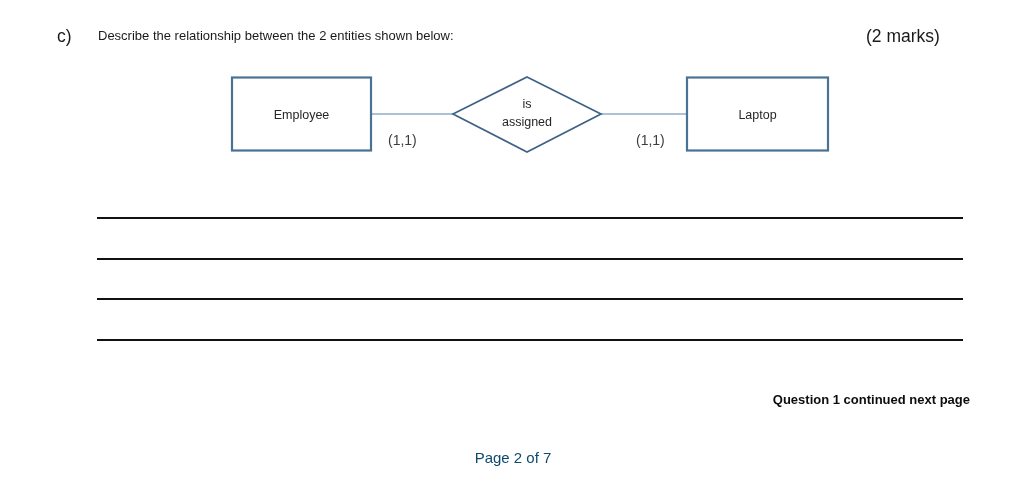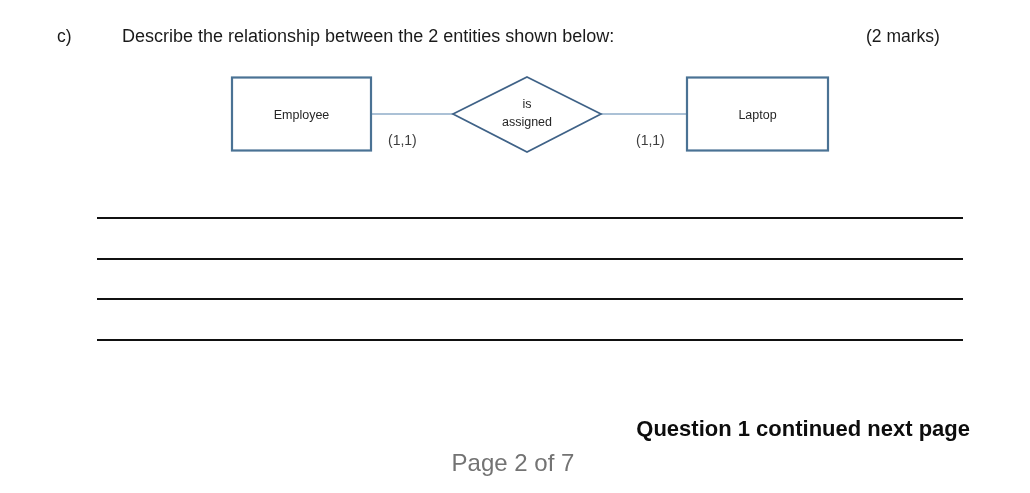--- a/index.html
+++ b/index.html
@@ -24,24 +24,23 @@
     left: 57px;
     top: 25px;
     font-size: 17.5px;
     line-height: 22px;
     white-space: nowrap;
   }
   .q-text {
     position: absolute;
     left: 98px;
     top: 25px;
-    font-size: 18px;
+    font-size: 13px;
     line-height: 22px;
     white-space: nowrap;
-    margin-left: 24px;
   }
   .q-marks {
     position: absolute;
     left: 866px;
     top: 25px;
     font-size: 17.5px;
     line-height: 22px;
     white-space: nowrap;
   }
 
@@ -77,35 +76,35 @@
   }
   .answer-line.l1 { top: 217px; }
   .answer-line.l2 { top: 258px; }
   .answer-line.l3 { top: 298px; }
   .answer-line.l4 { top: 339px; }
 
   
   .continued {
     position: absolute;
     left: 0;
-    top: 416px;
+    top: 392px;
     width: 970px;
     text-align: right;
-    font-size: 22px;
+    font-size: 13px;
     font-weight: bold;
     color: #0d0d0d;
   }
   .page-number {
     position: absolute;
     left: 0;
     top: 449px;
     width: 1026px;
     text-align: center;
-    font-size: 24px;
-    color: #737373;
+    font-size: 15px;
+    color: #0c4a6e;
   }
 </style>
 </head>
 <body>
 
 <div id="page">
 
   <span class="q-letter">c)</span>
   <span class="q-text">Describe the relationship between the 2 entities shown below:</span>
   <span class="q-marks">(2 marks)</span>

